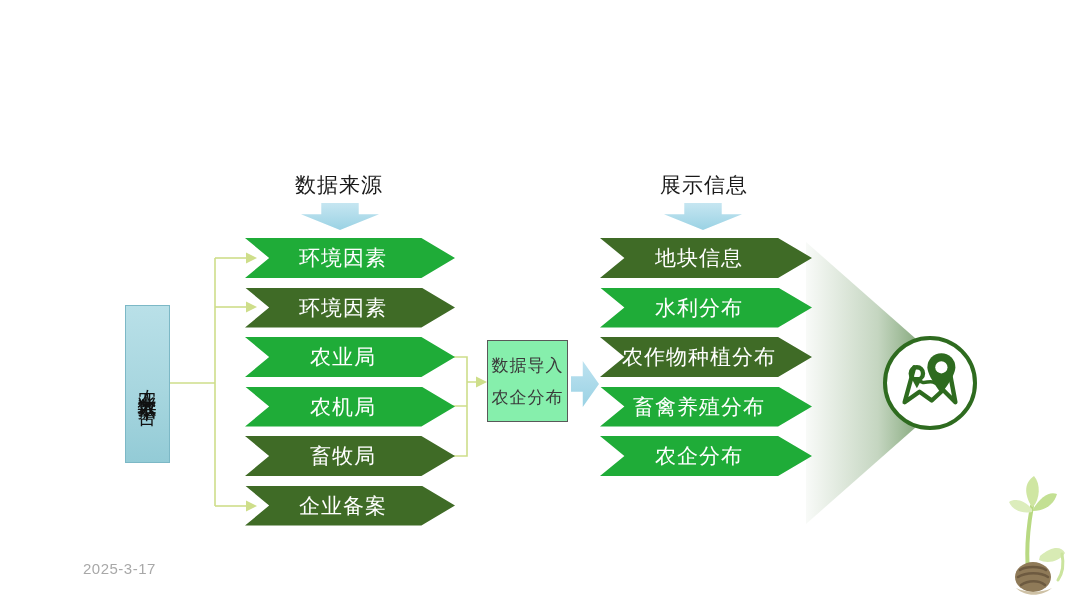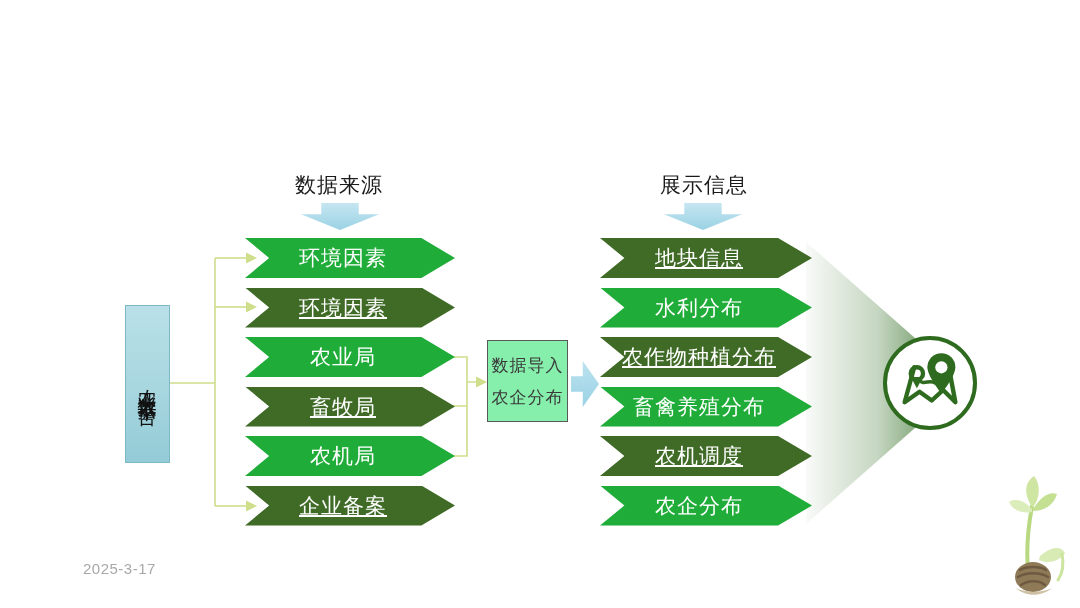--- a/index.html
+++ b/index.html
@@ -38,21 +38,21 @@
   .col{display:flex;flex-direction:column;gap:9.5px;z-index:2;}
   .col-left{left:245px;top:238px;width:210px;}
   .col-right{left:600px;top:238px;width:212px;}
   .pennant{
     height:40px;display:flex;align-items:center;justify-content:center;
     clip-path:polygon(0 0, 84% 0, 100% 50%, 84% 100%, 0 100%, 11.5% 50%);
     color:#ffffff;font-size:21px;letter-spacing:1px;white-space:nowrap;
     padding-right:14px;box-sizing:border-box;text-align:center;
   }
   .pennant.bright{background:var(--bright);}
-  .pennant.dark{background:var(--dark);text-decoration:underline;}
+  .pennant.dark{background:var(--dark);}
 
   
   .transfer-box{
     left:487px;top:340px;width:81px;height:82px;z-index:2;
     background:#86efac;border:1.2px solid #595959;box-sizing:border-box;
     display:flex;flex-direction:column;align-items:center;justify-content:center;gap:9px;
   }
   .transfer-box div{font-size:17px;color:#3a3a3a;letter-spacing:1px;white-space:nowrap;}
 
   
@@ -108,39 +108,38 @@
     <path d="M246 301.5 L257 307 L246 312.5 Z"></path>
     <path d="M246 500.5 L257 506 L246 511.5 Z"></path>
     <path d="M476 376.5 L487 382 L476 387.5 Z"></path>
   </g>
 </svg>
 
 <div class="abs col col-left">
   <div class="pennant bright">环境因素</div>
   <div class="pennant dark">环境因素</div>
   <div class="pennant bright">农业局</div>
+  <div class="pennant bright">农机局</div>
   <div class="pennant dark">畜牧局</div>
-  <div class="pennant bright">农机局</div>
   <div class="pennant dark">企业备案</div>
 </div>
 
 <div class="abs transfer-box">
   <div>数据导入</div>
   <div>农企分布</div>
 </div>
 <div class="abs block-arrow-right"></div>
 
 <div class="abs beam"></div>
 
 <div class="abs col col-right">
   <div class="pennant dark">地块信息</div>
   <div class="pennant bright">水利分布</div>
   <div class="pennant dark">农作物种植分布</div>
   <div class="pennant bright">畜禽养殖分布</div>
-  <div class="pennant dark">农机调度</div>
   <div class="pennant bright">农企分布</div>
 </div>
 
 <div class="abs map-badge">
   <svg width="70" height="70" viewBox="0 0 80 80">
     <g stroke="var(--icon-green)" fill="none" stroke-linejoin="round" stroke-linecap="round">
       <path d="M22 22 L11 62 L28 50 L42 60 L55 48 L69 62 L63 30" stroke-width="5"></path>
       <path d="M27 36 C33 44 39 35 46 40" stroke-width="4"></path>
       <circle cx="25" cy="29" r="7" stroke-width="5"></circle>
     </g>

